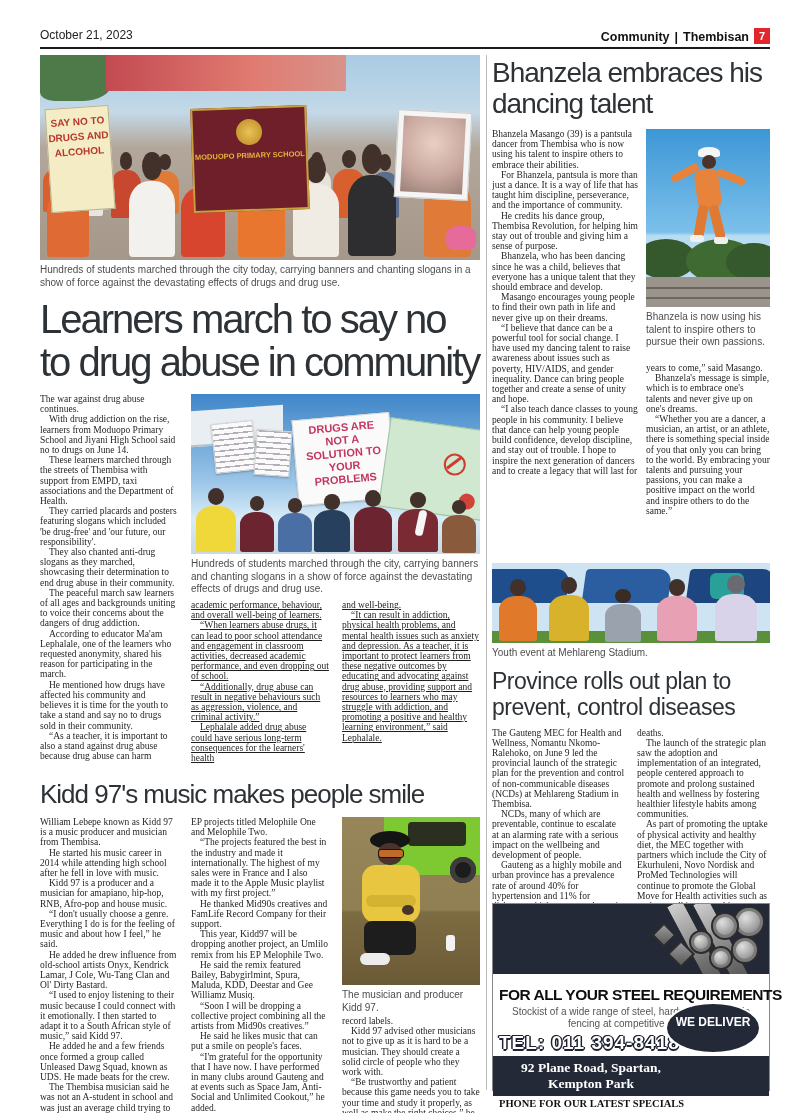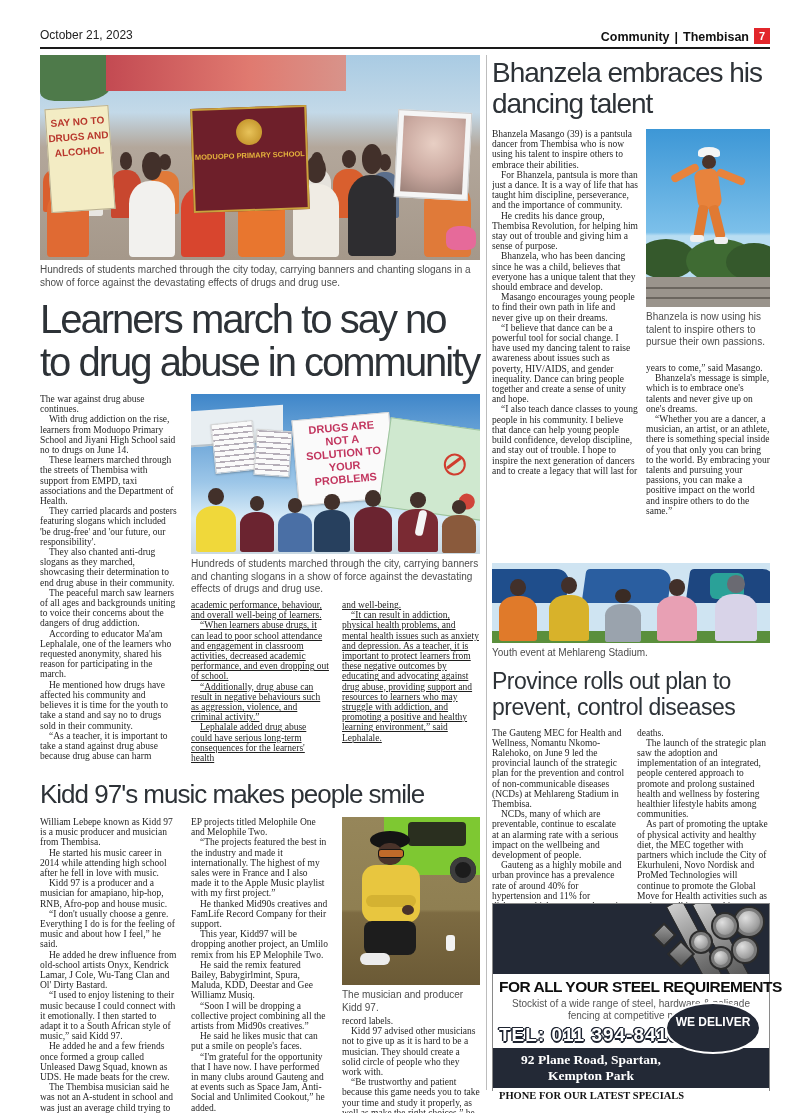--- a/index.html
+++ b/index.html
@@ -80,21 +80,21 @@
   
   .ad{position:absolute;left:0;top:848px;width:276px;height:186px;border:1px solid #8a8a8a;background:#232936;font-family:"Liberation Sans",sans-serif;}
   .ad-top{position:relative;height:70px;overflow:hidden;}
   .pipe{position:absolute;border-radius:50%;background:radial-gradient(circle at 38% 35%,#e0e0e0,#9e9e9e 55%,#4f4f4f 95%);border:2px solid #2c2c2c;box-shadow:inset 0 0 0 3px #7a7a7a;}
   .sq{position:absolute;background:linear-gradient(135deg,#9a9a9a,#5a5a5a);border:2px solid #2c2c2c;transform:rotate(45deg);}
   .longpipe{position:absolute;background:linear-gradient(180deg,#cfcfcf,#707070 60%,#3f3f3f);transform:rotate(-28deg);border:1px solid #2c2c2c;}
   .ad-oval{position:absolute;left:10px;top:4px;width:150px;height:62px;border:3px solid #fff;border-radius:50%;background:#232936;text-align:center;color:#fff;}
   .ad-brandtop{font-size:8px;font-style:italic;letter-spacing:2px;margin-top:8px;}
   .ad-brand{font-size:17px;font-weight:bold;font-style:italic;letter-spacing:0.5px;text-shadow:1px 1px 0 #000;}
   .ad-slogan{font-size:7.5px;font-style:italic;font-weight:bold;letter-spacing:1px;}
-  .ad-white{background:#fff;padding:4px 6px 2px;position:relative;}
+  .ad-white{background:#fff;padding:12px 6px 2px;position:relative;}
   .ad-head{font-weight:bold;font-size:15.5px;letter-spacing:-0.5px;color:#0d0d0d;white-space:nowrap;}
   .ad-sub{font-size:10px;line-height:11.5px;color:#555;text-align:center;margin-top:2px;}
   .ad-tel{margin-top:3px;font-weight:bold;font-size:19px;letter-spacing:1px;color:#fff;text-shadow:-1.5px 0 #1d2330,1.5px 0 #1d2330,0 -1.5px #1d2330,0 1.5px #1d2330,1px 1px #1d2330,-1px -1px #1d2330;}
   .ad-dark{background:#232936;color:#fff;padding:4px 8px;height:32px;}
   .ad-addr{font-family:"Liberation Serif",serif;font-weight:bold;font-size:13.5px;line-height:16px;width:180px;text-align:center;}
   .ad-badge{position:absolute;right:8px;bottom:36px;width:96px;height:52px;background:#232936;border:2px solid #fff;border-radius:50%;color:#fff;font-weight:bold;font-size:12px;line-height:17px;text-align:center;padding-top:10px;box-sizing:border-box;}
   .ad-foot{background:#fff;color:#111;font-family:"Liberation Serif",serif;font-weight:bold;font-size:10.5px;padding:2px 6px;}
 </style>
 </head>
 <body>
@@ -147,21 +147,21 @@
   <div class="cols march-row">
     <div class="col body-text">
         <p>The war against drug abuse continues.</p>
         <p>With drug addiction on the rise, learners from Moduopo Primary School and Jiyani High School said no to drugs on June 14.</p>
         <p>These learners marched through the streets of Thembisa with support from EMPD, taxi associations and the Department of Health.</p>
         <p>They carried placards and posters featuring slogans which included 'be drug-free' and 'our future, our responsibility'.</p>
         <p>They also chanted anti-drug slogans as they marched, showcasing their determination to end drug abuse in their community.</p>
         <p>The peaceful march saw learners of all ages and backgrounds uniting to voice their concerns about the dangers of drug addiction.</p>
         <p>According to educator Ma'am Lephalale, one of the learners who requested anonymity, shared his reason for participating in the march.</p>
         <p>He mentioned how drugs have affected his community and believes it is time for the youth to take a stand and say no to drugs sold in their community.</p>
-        <p>“As a teacher, it is important to take a stand against drug abuse because drug abuse can harm</p>
+        <p>“As a teacher, it is important to also a stand against drug abuse because drug abuse can harm</p>
       </div>
     <div class="march-sub">
 
       <div class="photo photo2">
         <div class="ph" style="left:0;top:14px;width:92px;height:34px;background:#e8eef2;transform:skewY(-4deg);border-bottom:2px solid #b9c2c9;"></div>
         <div class="sign-white scribble" style="left:22px;top:28px;width:40px;height:48px;transform:rotate(-6deg);"></div>
         <div class="sign-white scribble" style="left:64px;top:36px;width:34px;height:44px;transform:rotate(4deg);"></div>
         <div class="sign-white" style="left:104px;top:22px;width:96px;height:84px;transform:rotate(-5deg);">
           <span class="sign2-text">DRUGS ARE NOT A SOLUTION TO YOUR PROBLEMS</span>
         </div>

